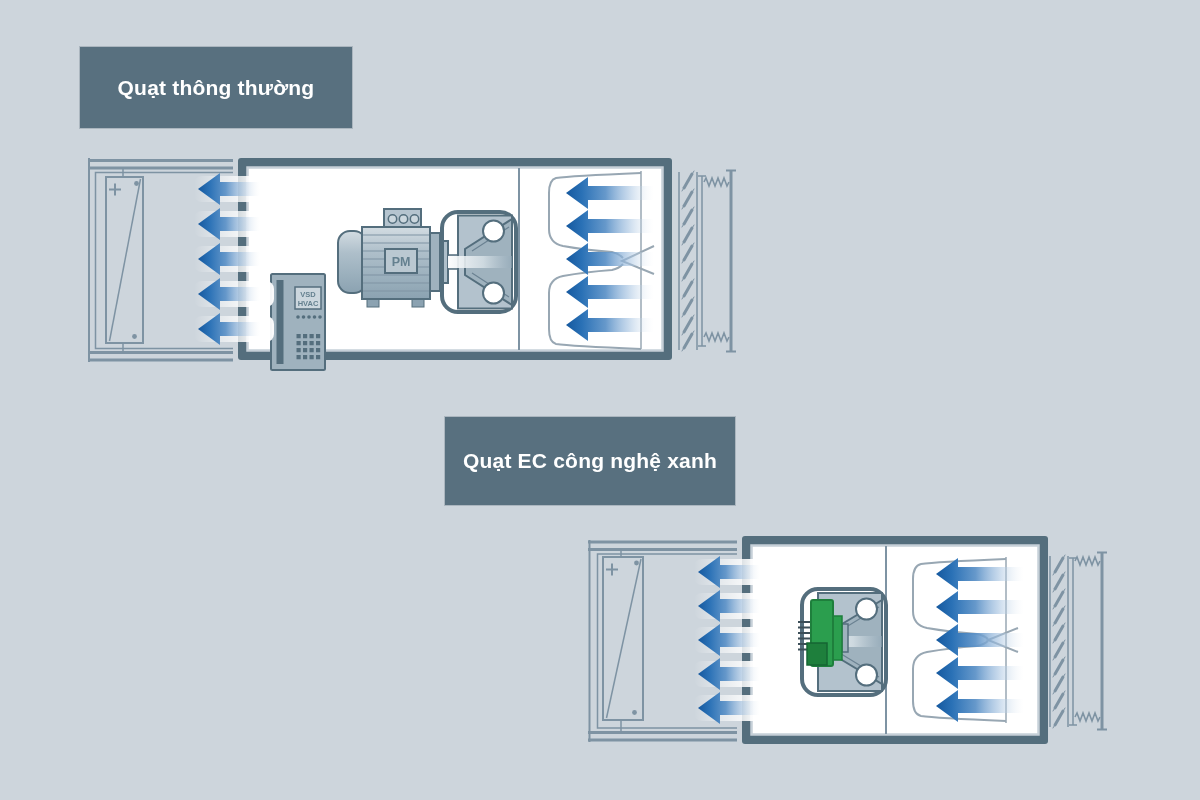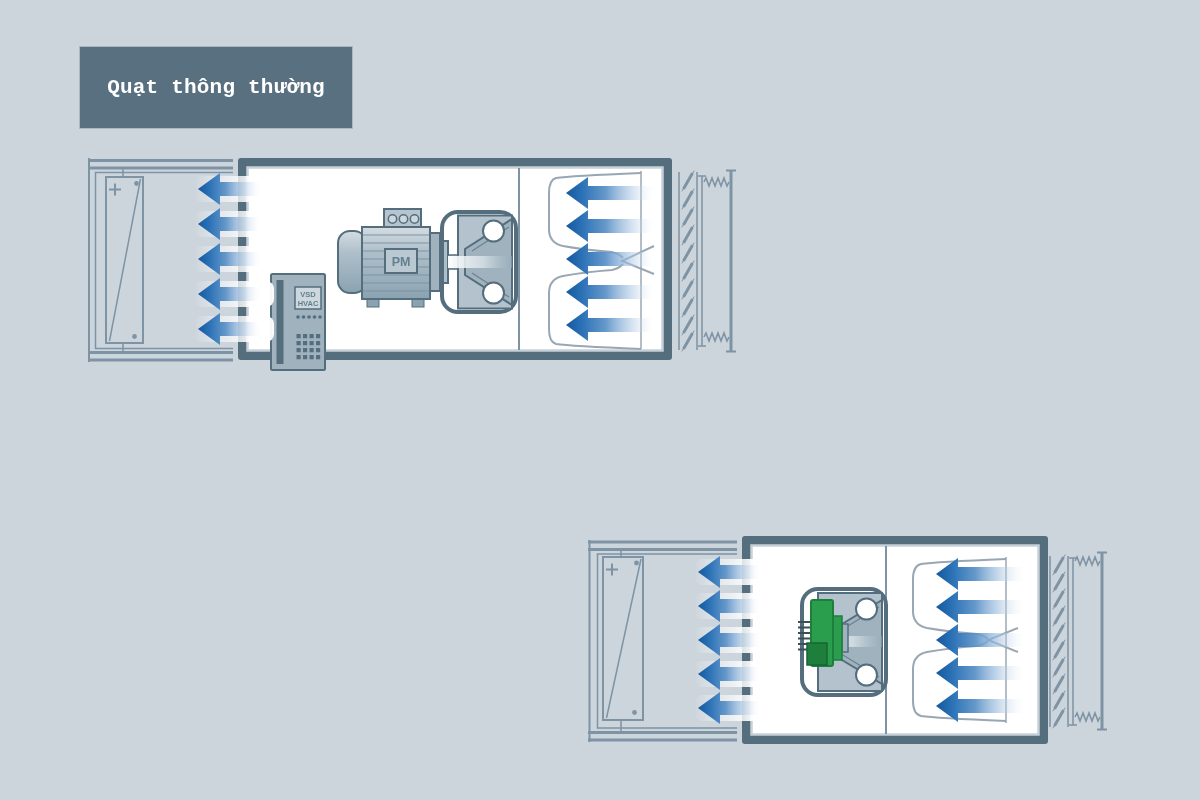--- a/index.html
+++ b/index.html
@@ -9,21 +9,20 @@
     font-family:"Liberation Sans",sans-serif;
   }
   .stage{position:relative;width:1200px;height:800px;}
   .label-plate{
     position:absolute;
     background:var(--c-label-bg,#58707f);
     color:var(--c-label-text,#ffffff);
     display:flex;align-items:center;justify-content:center;
     font-weight:bold;font-size:21px;letter-spacing:.2px;
     box-shadow:0 0 0 1px rgba(70,90,102,.25);
-    font-family:Liberation Mono, monospace;
   }
   #label1{left:80px;top:47px;width:272px;height:81px;}
   #label2{left:445px;top:417px;width:290px;height:88px;}
   svg{position:absolute;overflow:visible;}
   #diagram1{left:85px;top:148px;width:660px;height:232px;}
   #diagram2{left:585px;top:528px;width:535px;height:230px;}
   .sd{stroke:var(--c-outline,#546e7d);}
   .sl{stroke:var(--c-line,#7e93a3);}
   .sb{stroke:var(--c-bell,#98a7b3);}
   .fd{fill:var(--c-outline,#546e7d);}
@@ -35,20 +34,23 @@
 </style>
 </head>
 <body>
 
 <div class="stage">
 
   <div id="label1" class="label-plate">
     <span>Quạt thông thường</span>
   </div>
 
+  <div id="label2" class="label-plate">
+    <span>Quạt EC công nghệ xanh</span>
+  </div>
 
   <svg id="diagram1" viewBox="85 148 660 232">
     <defs>
       <linearGradient id="d1agrad" x1="0" y1="0" x2="1" y2="0">
         <stop offset="0" stop-color="#15589e"></stop>
         <stop offset="0.18" stop-color="#2a71b6"></stop>
         <stop offset="0.45" stop-color="#5e93c8" stop-opacity="0.95"></stop>
         <stop offset="0.7" stop-color="#9dbdde" stop-opacity="0.6"></stop>
         <stop offset="1" stop-color="#e8eff5" stop-opacity="0"></stop>
       </linearGradient>

